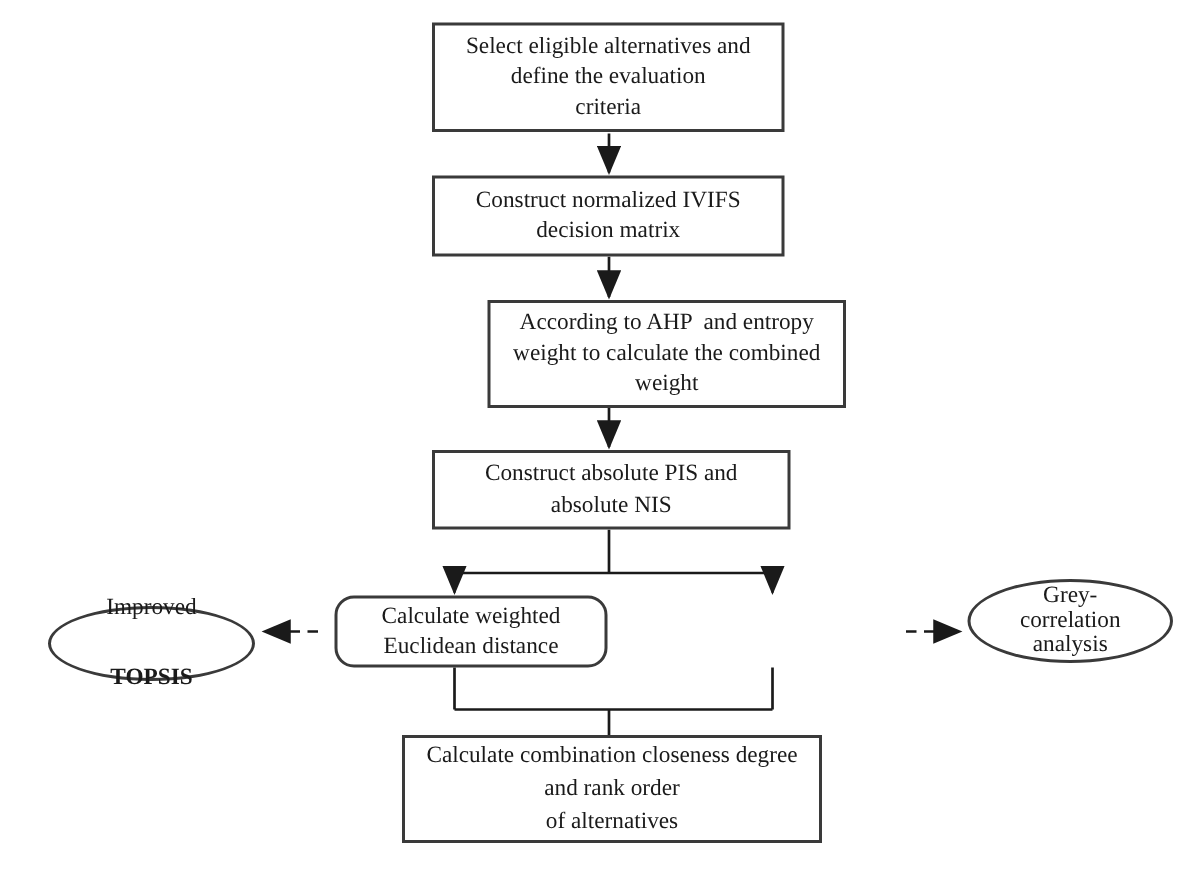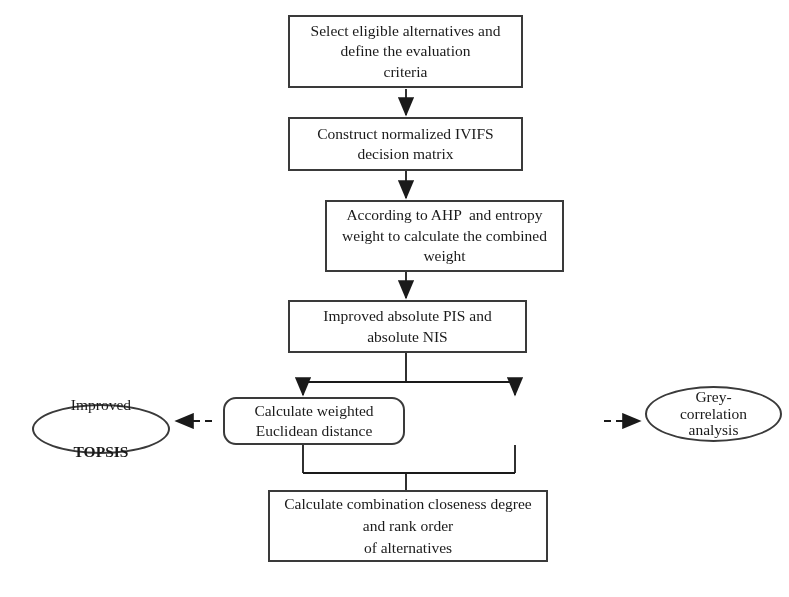--- a/index.html
+++ b/index.html
@@ -89,21 +89,21 @@
 define the evaluation
 criteria</div>
 
   <div class="node" id="step-normalize">Construct normalized IVIFS
 decision matrix</div>
 
   <div class="node" id="step-weights">According to AHP  and entropy
 weight to calculate the combined
 weight</div>
 
-  <div class="node" id="step-pis-nis">Improved absolute PIS and
+  <div class="node" id="step-pis-nis">Construct absolute PIS and
 absolute NIS</div>
 
   <div class="node" id="step-euclidean">Calculate weighted
 Euclidean distance</div>
 
 
   <div class="node" id="step-closeness">Calculate combination closeness degree
 and rank order
 of alternatives</div>
 

